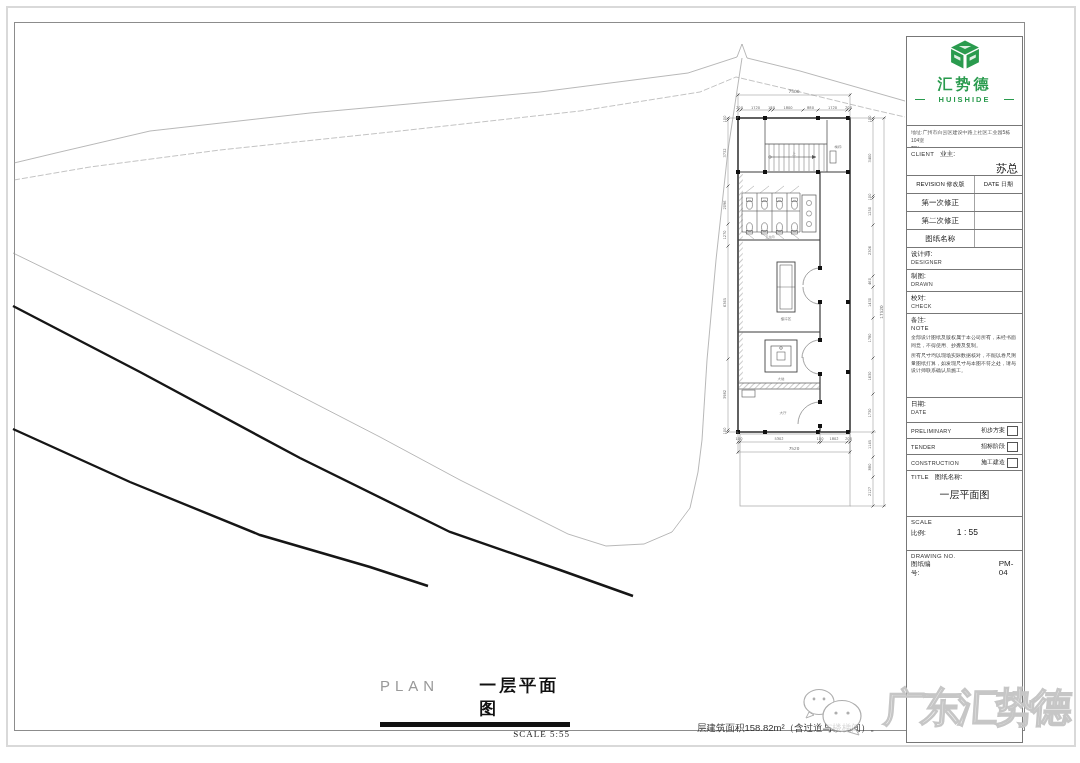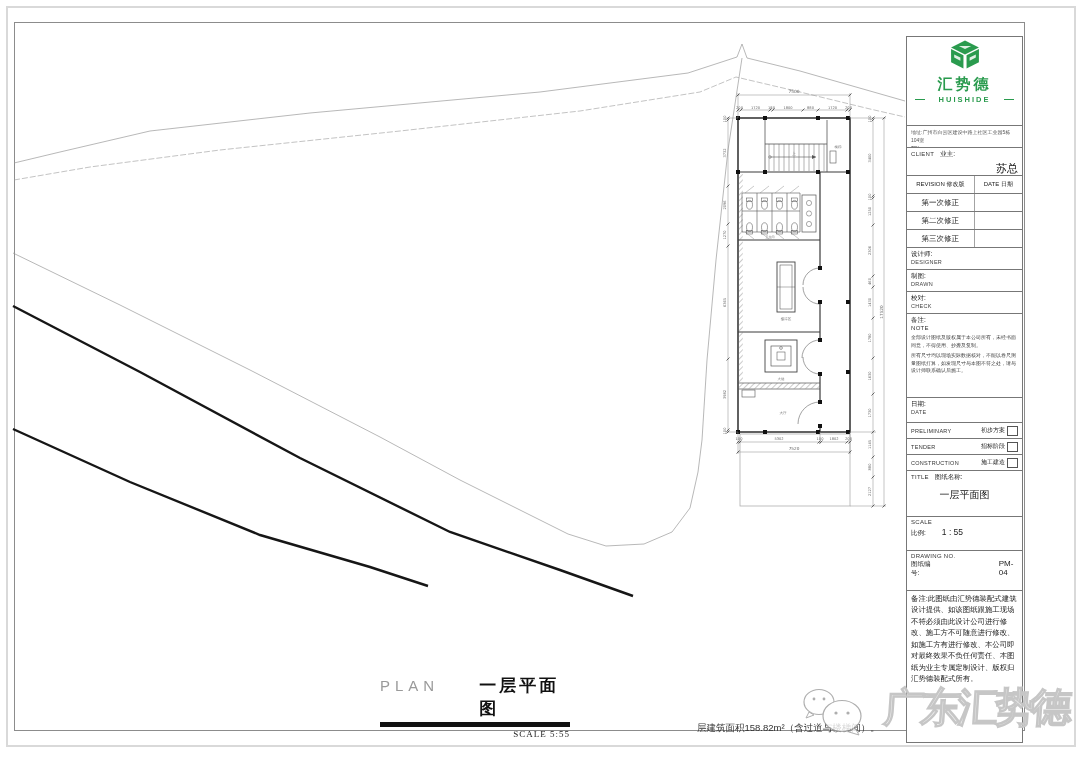--- a/index.html
+++ b/index.html
@@ -273,21 +273,21 @@
       </div>
       <div class="rev-row">
         <div class="rev-l">第一次修正</div>
           <div class="rev-r"></div>
       </div>
       <div class="rev-row">
         <div class="rev-l">第二次修正</div>
           <div class="rev-r"></div>
       </div>
       <div class="rev-row">
-        <div class="rev-l">第三次修正</div>
+        <div class="rev-l">图纸名称</div>
           <div class="rev-r"></div>
       </div>
     </section>
 
     <section class="sec-f">
       <span class="cn">设计师:</span>
       <span class="en">DESIGNER</span>
     </section>
     <section class="sec-f">
       <span class="cn">制图:</span>
@@ -337,35 +337,32 @@
         <span class="en">TITLE</span>
         <span class="cn">图纸名称:</span>
       </div>
       <div class="val-p">一层平面图</div>
     </section>
 
     <section class="sec-scale">
       <span class="en" style="display:block">SCALE</span>
       <div class="lblrow" style="margin-top:2px;">
         <span class="cn">比例:</span>
-        <span style="font-size:8.5px;margin-left:10px;">1 : 55</span>
+        <span style="font-size:8.5px;margin-left:25px;">1 : 55</span>
       </div>
     </section>
 
     <section class="sec-dno">
       <span class="en" style="display:block">DRAWING NO.</span>
       <div class="lblrow">
         <span class="cn">图纸编号:</span>
         <span style="font-size:8px;margin-left:12px;padding-left:47px;">PM-04</span>
       </div>
     </section>
 
-    <section class="sec-bnote">
-      <div class="bnote">备注:此图纸由汇势德装配式建筑设计提供、如该图纸跟施工现场不符必须由此设计公司进行修改、施工方不可随意进行修改、如施工方有进行修改、本公司即对最终效果不负任何责任、本图纸为业主专属定制设计、版权归汇势德装配式所有。</div>
-    </section>
   </div>
 
   <div class="plan-caption">
     <div class="pc-row">
       <span class="pc-en">PLAN</span>
       <span class="pc-cn">一层平面图</span>
     </div>
     <div class="pc-bar"></div>
     <div class="pc-scale">SCALE  5:55</div>
   </div>

